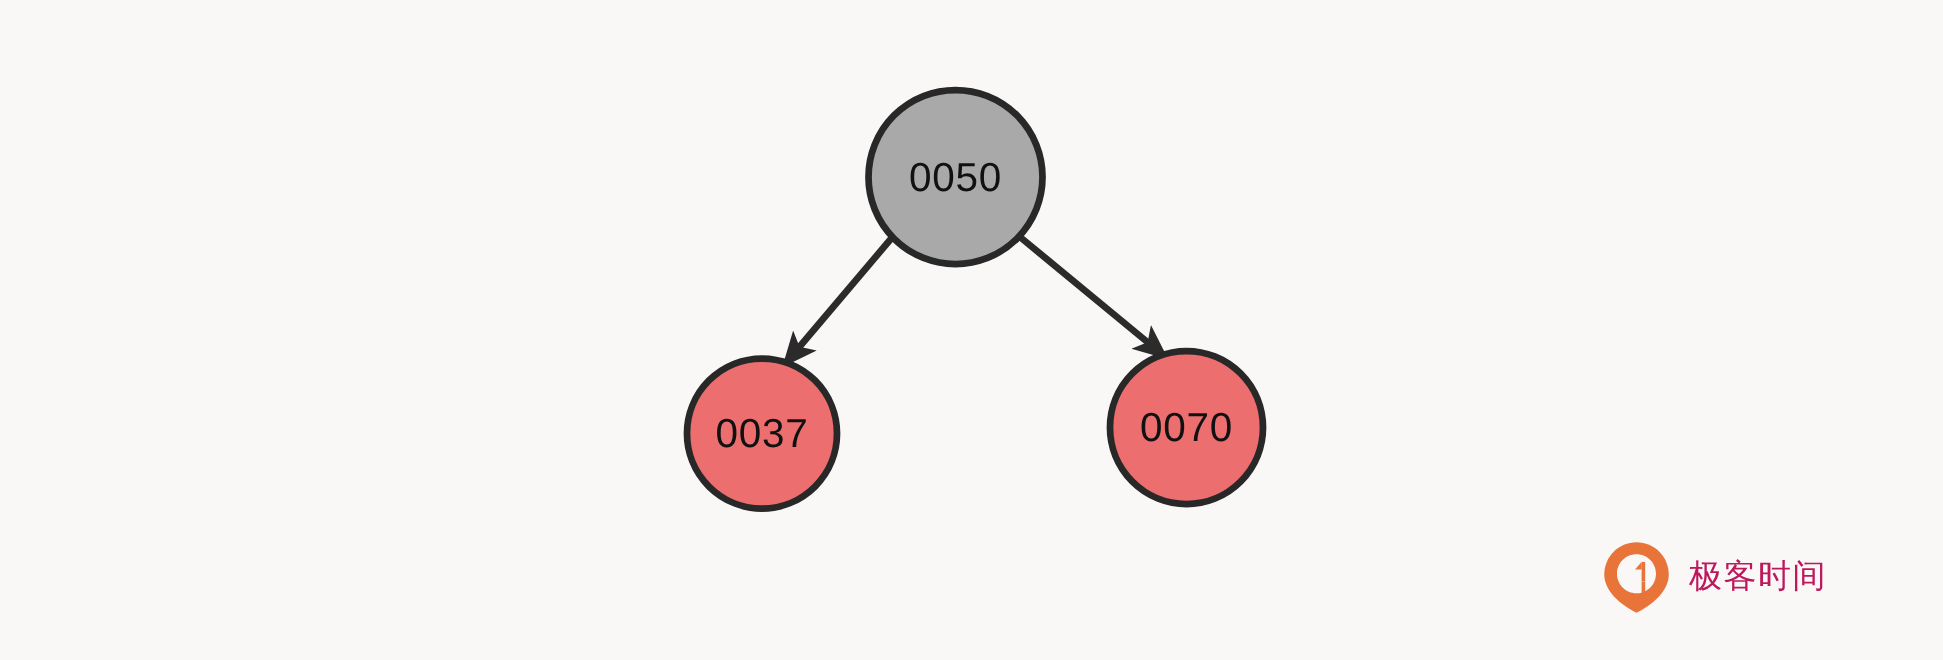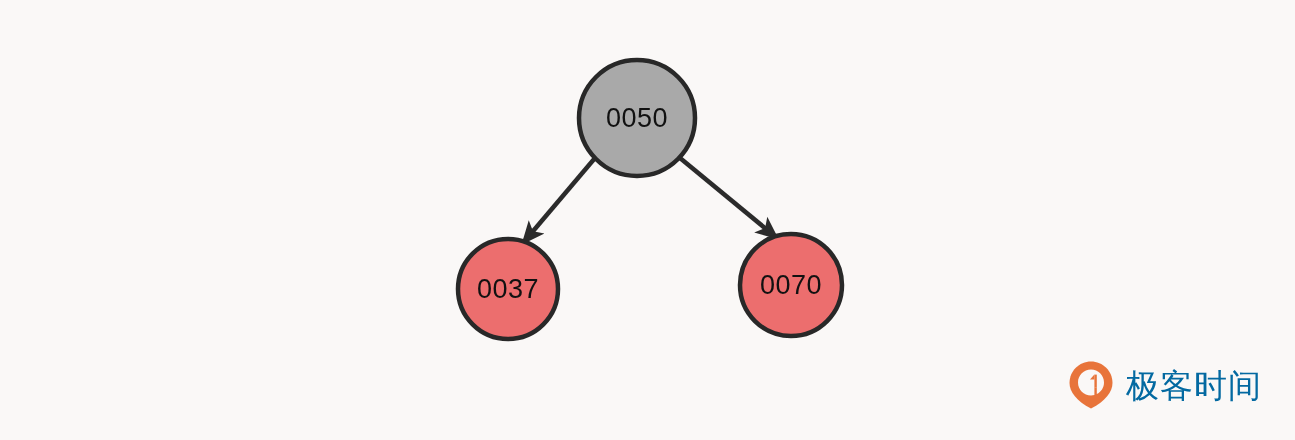--- a/index.html
+++ b/index.html
@@ -37,22 +37,22 @@
     align-items: center;
     gap: 12px;
   }
   .brand-mark {
     width: 46px;
     height: 50px;
     display: block;
   }
   .brand-text {
     font-family: "DejaVu Sans", "Liberation Sans", sans-serif;
-    font-size: 33px;
-    color: #0369a1;
+    font-size: 22px;
+    color: #be185d;
     line-height: 1;
     letter-spacing: 1px;
     white-space: nowrap;
   }
 </style>
 </head>
 <body>
 
 <svg id="tree-canvas" viewBox="0 0 1295 440">
   <defs>

